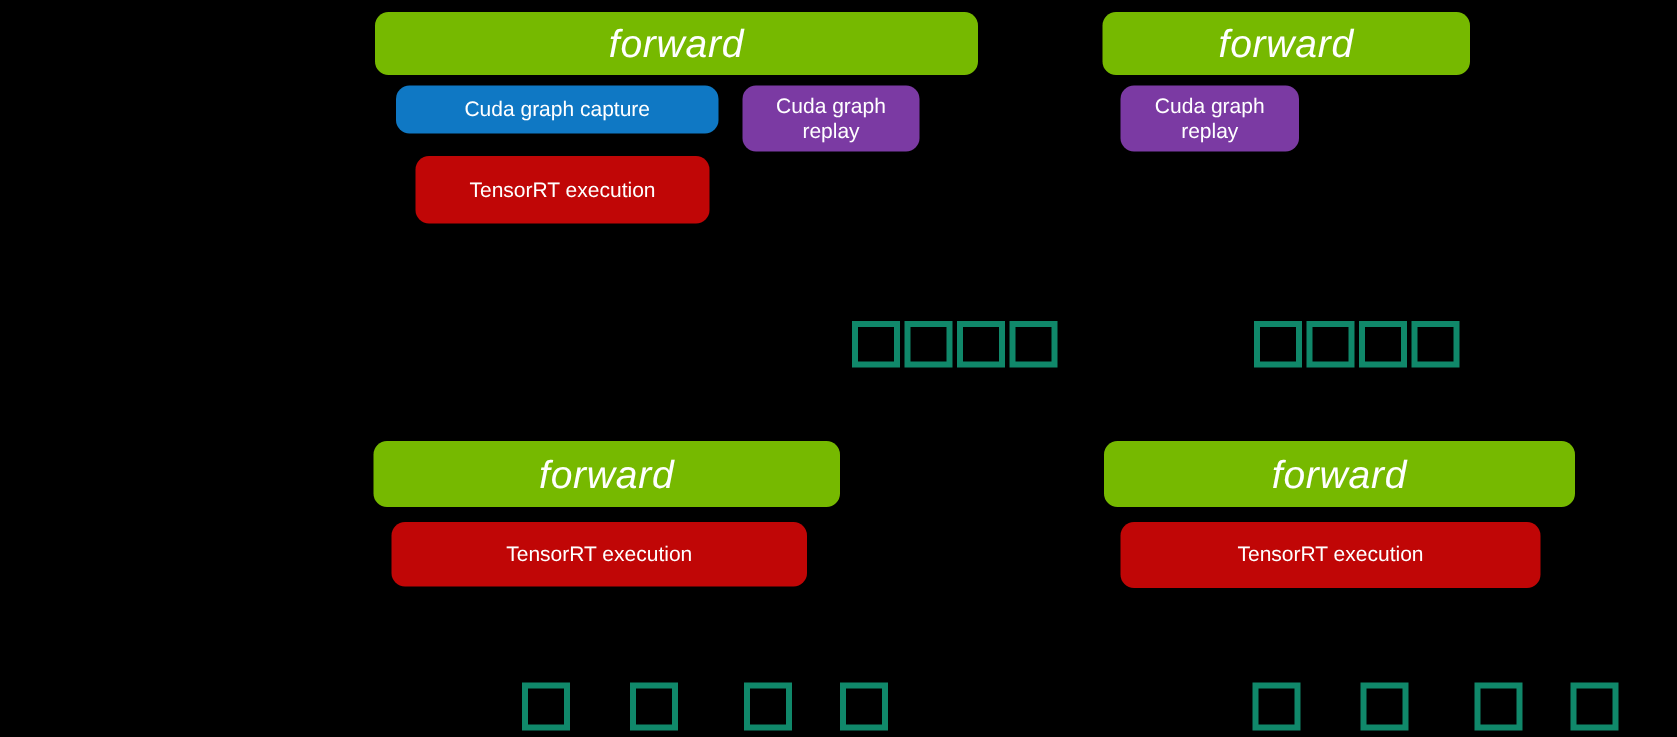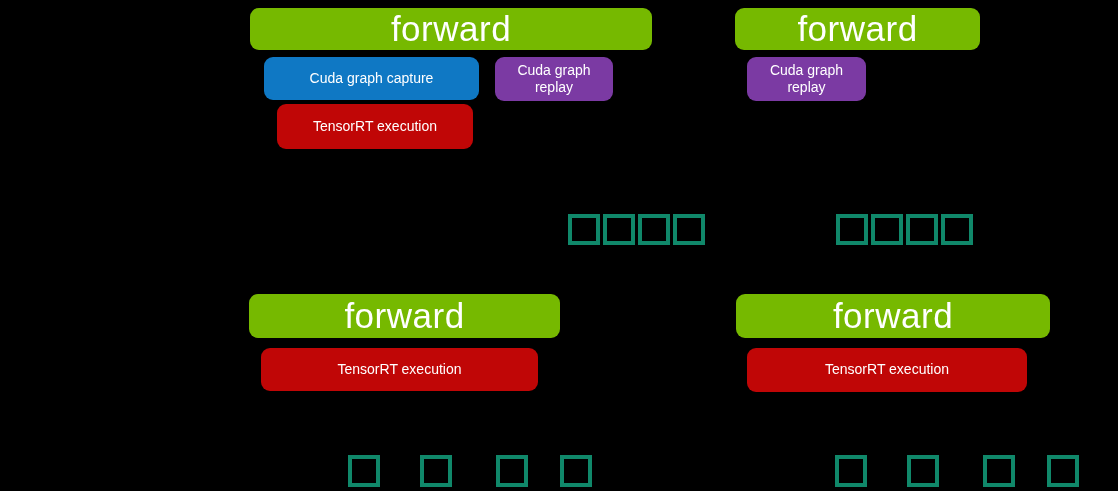--- a/index.html
+++ b/index.html
@@ -12,21 +12,21 @@
   }
   .box{
     position:absolute;
     display:flex;align-items:center;justify-content:center;
     border-radius:9px;
     color:var(--text,#fff);
     box-sizing:border-box;
     text-align:center;
     white-space:normal;
   }
-  .forward{background:var(--green);font-size:35px;letter-spacing:0.5px;}
+  .forward{background:var(--green);font-size:26px;letter-spacing:0.5px;font-style:italic;}
   .small{font-size:14px;line-height:1.22;}
   .blue{background:var(--blue);}
   .purple{background:var(--purple);padding:10px 10px;}
   .red{background:var(--red);}
   .kgroup{position:absolute;height:32px;}
   .ksq{
     position:absolute;top:0;
     box-sizing:border-box;
     border:4px solid var(--teal);
     background:transparent;
@@ -42,21 +42,21 @@
   .bottom .ksq:nth-child(3){left:148px;}
   .bottom .ksq:nth-child(4){left:212px;}
 </style>
 </head>
 <body>
 
 <div class="canvas">
 
   <div class="box forward" style="left:250px;top:8px;width:402px;height:42px">forward</div>
 
-  <div class="box small blue" style="left:264px;top:57px;width:215px;height:43px">Cuda graph capture</div>
+  <div class="box small blue" style="left:264px;top:57px;width:215px;height:32px">Cuda graph capture</div>
 
   <div class="box small purple" style="left:495px;top:57px;width:118px;height:44px">Cuda graph replay</div>
 
   <div class="box small red" style="left:277px;top:104px;width:196px;height:45px">TensorRT execution</div>
 
   <div class="box forward" style="left:735px;top:8px;width:245px;height:42px">forward</div>
 
   <div class="box small purple" style="left:747px;top:57px;width:119px;height:44px">Cuda graph replay</div>
 
   <div class="kgroup mid" style="left:568px;top:214px">

